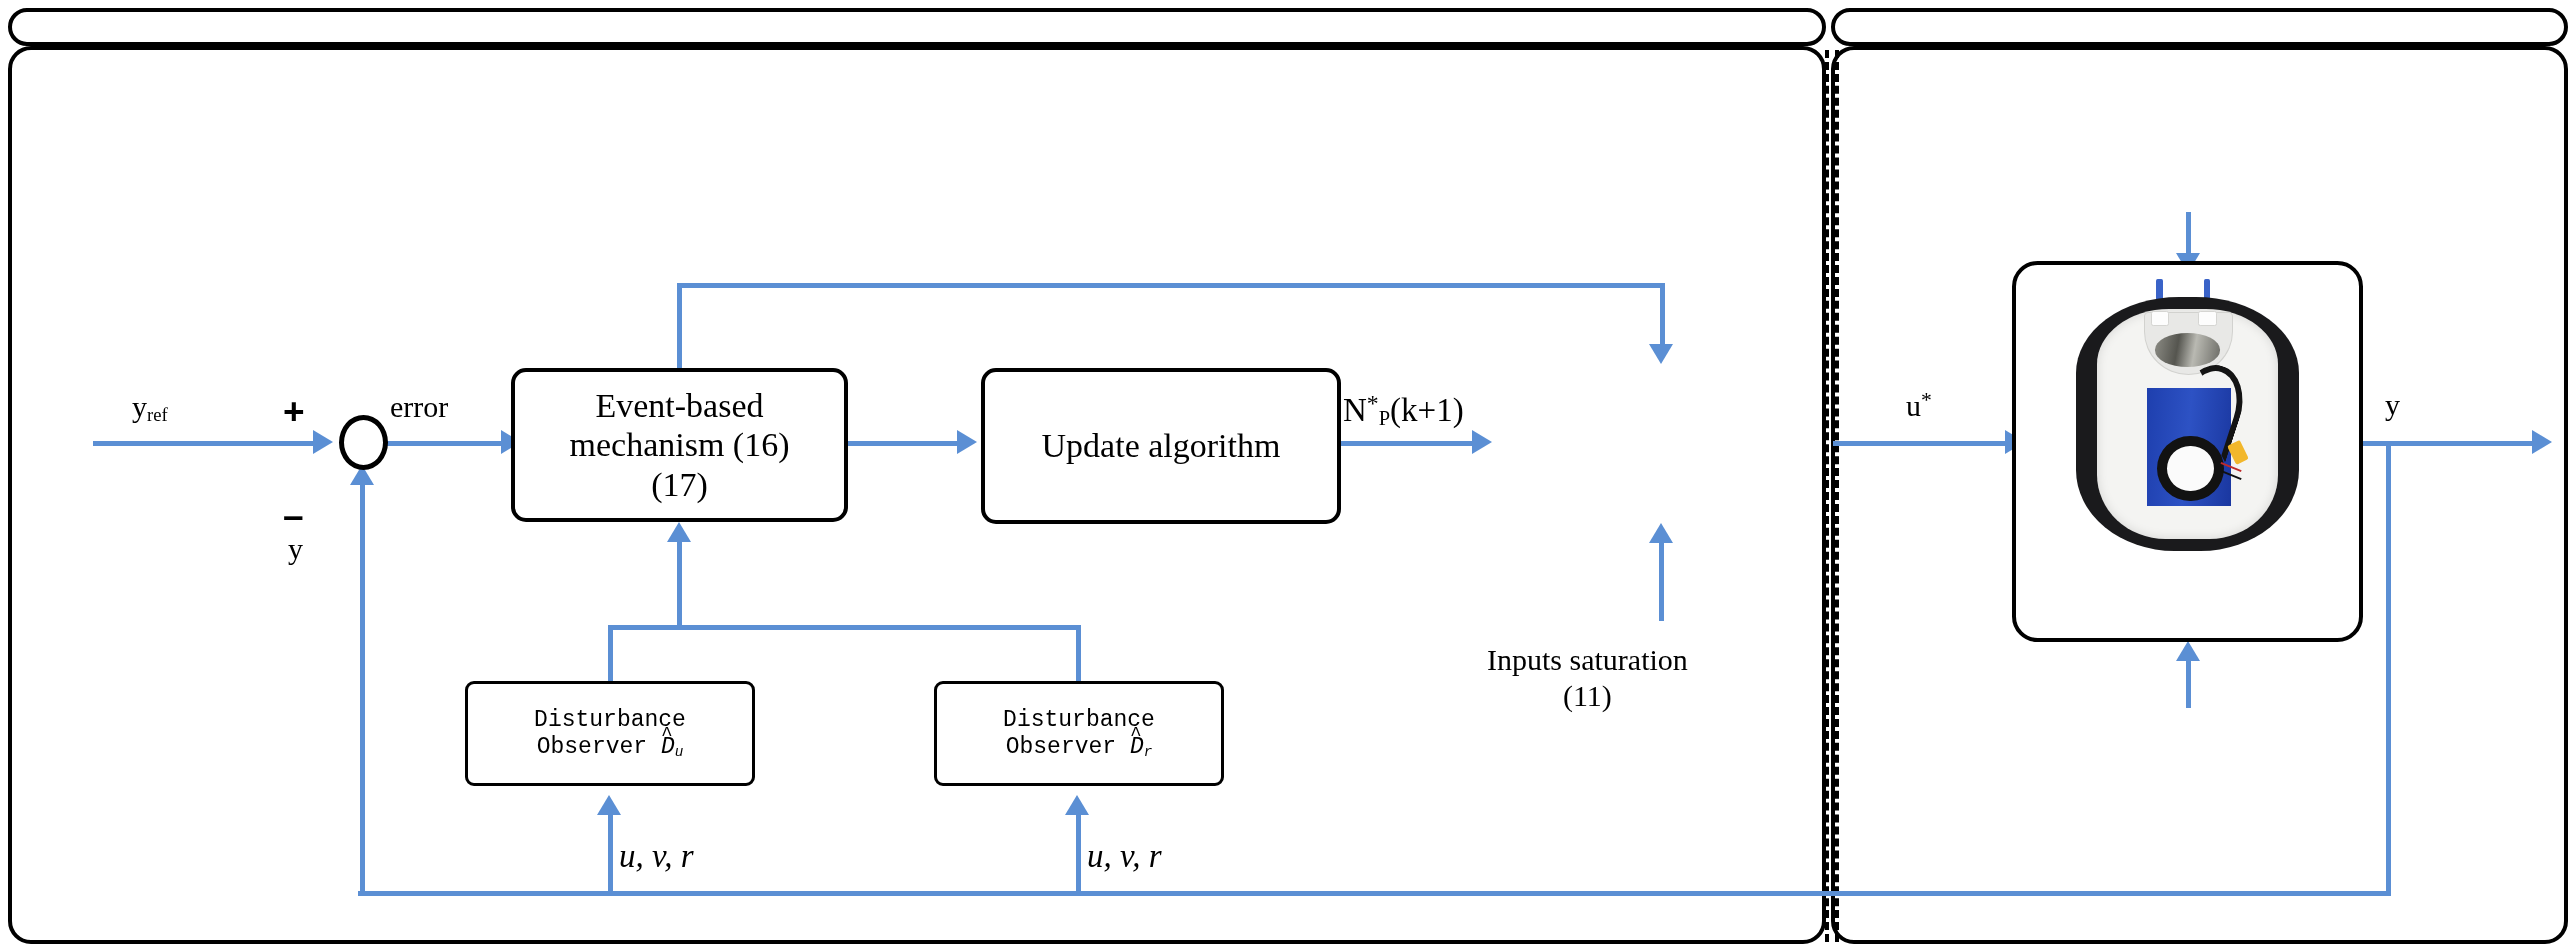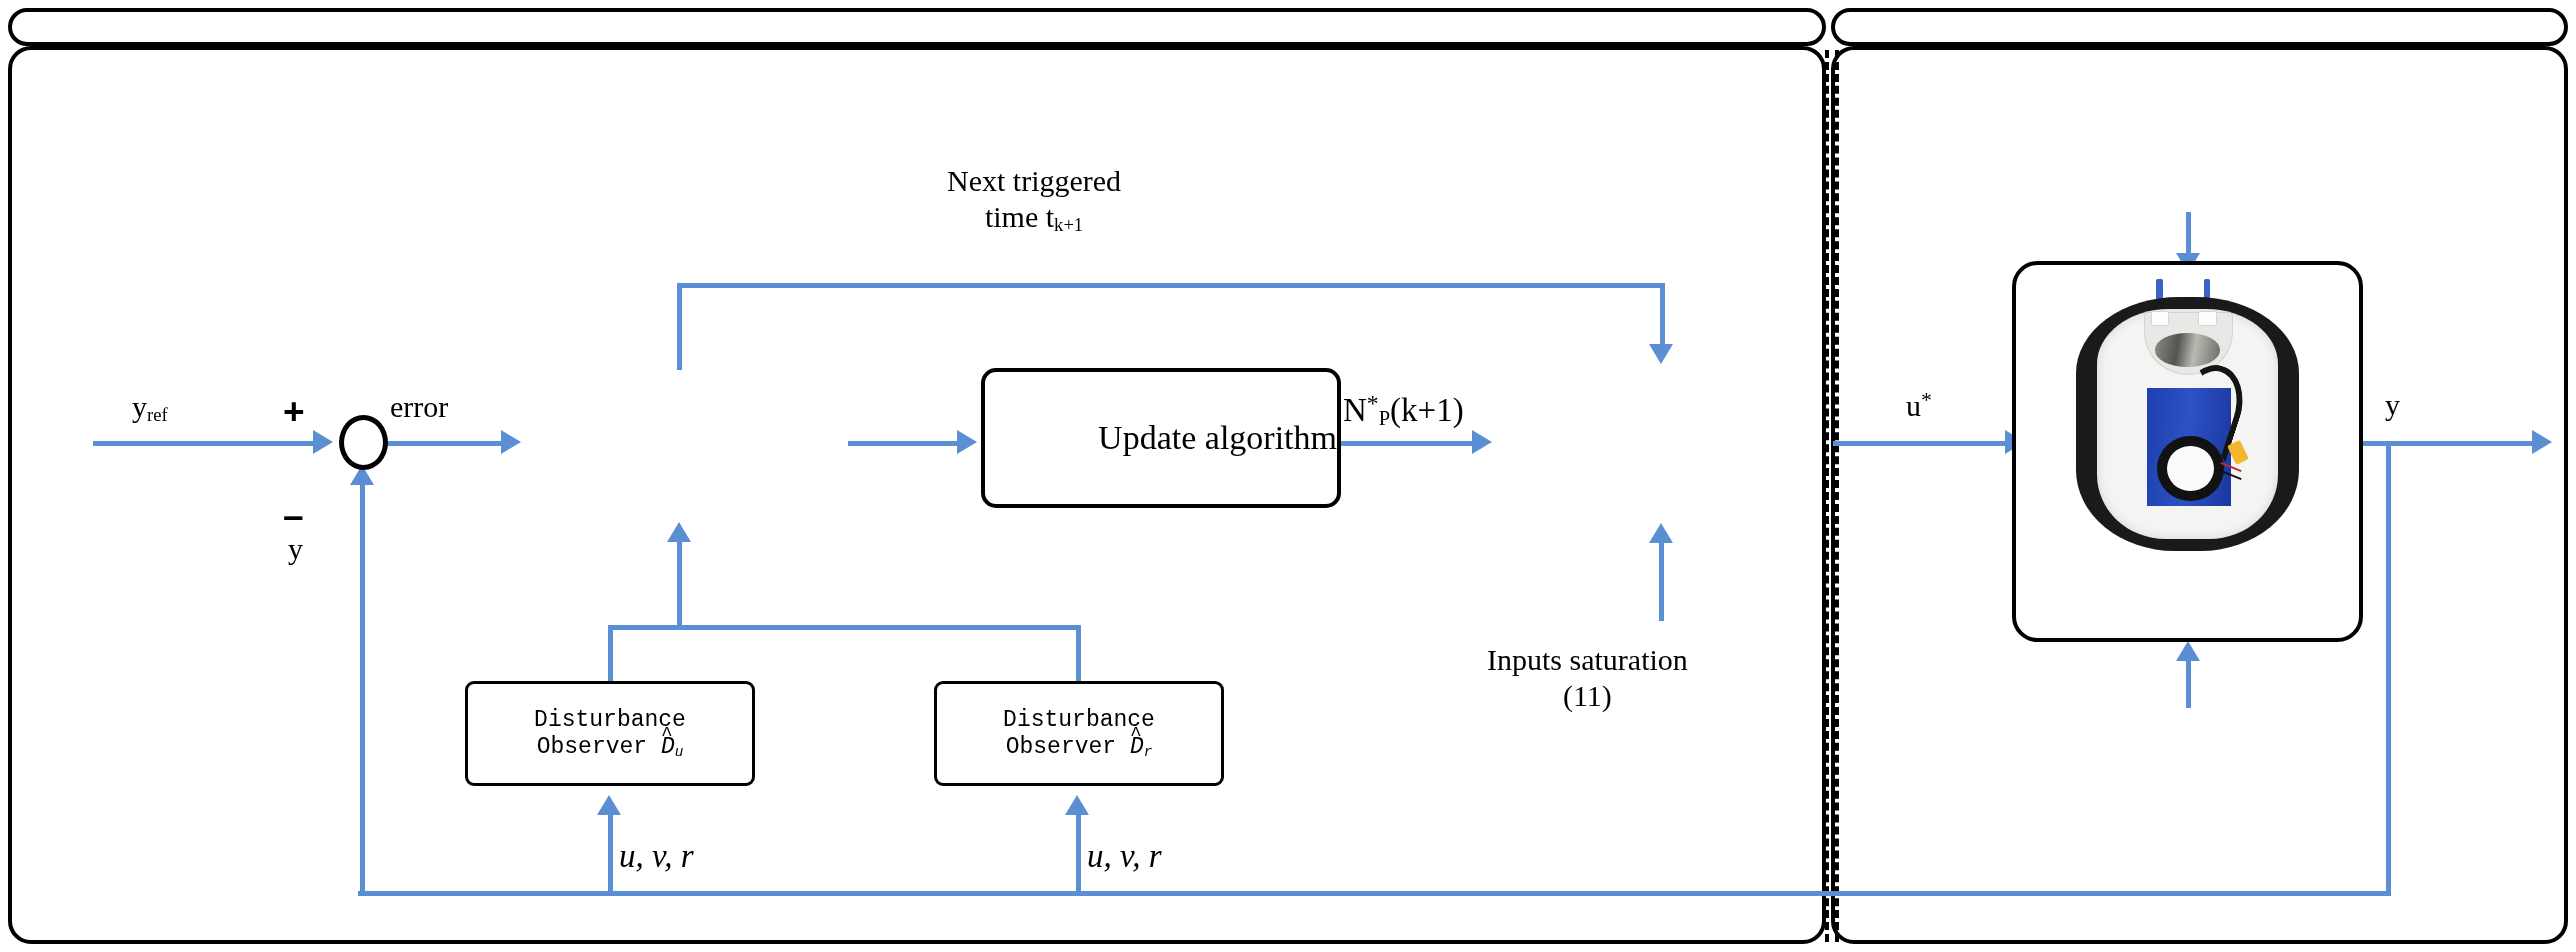--- a/index.html
+++ b/index.html
@@ -163,43 +163,46 @@
   <div class="arrow ar-r" style="left:501px;top:430px;"></div>
   <span class="lbl" style="left:390px;top:390px;">error</span>
 
   <div class="ln lnv" style="left:360px;top:482px;height:412px;"></div>
   <div class="arrow ar-u" style="left:350px;top:465px;"></div>
   <span class="lbl" style="left:288px;top:532px;">y</span>
 
   <div class="ln lnh" style="left:358px;top:891px;width:2033px;"></div>
   <div class="ln lnv" style="left:2386px;top:441px;height:452px;"></div>
 
+  <div class="blk big" style="left:511px;top:368px;width:337px;height:154px;">
+    <div>
+      <span>Event-based</span><br>
+      <span>mechanism (16)</span><br>
+      <span>(17)</span>
+    </div>
+  </div>
 
   <div class="ln lnh" style="left:848px;top:441px;width:116px;"></div>
   <div class="arrow ar-r" style="left:957px;top:430px;"></div>
 
-  <div class="blk big" style="left:981px;top:368px;width:360px;height:140px;justify-content:flex-end;">
+  <div class="blk big" style="left:981px;top:368px;width:360px;height:156px;">
     <div><span>Update algorithm</span></div>
   </div>
 
   <div class="ln lnh" style="left:1341px;top:441px;width:139px;"></div>
   <div class="arrow ar-r" style="left:1472px;top:430px;"></div>
   <span class="lbl sm" style="left:1343px;top:390px;">
     <span>N</span><sup>*</sup><sub>P</sub><span>(k+1)</span>
   </span>
 
 
   <div class="ln lnv" style="left:677px;top:283px;height:87px;"></div>
   <div class="ln lnh" style="left:677px;top:283px;width:988px;"></div>
   <div class="ln lnv" style="left:1660px;top:283px;height:65px;"></div>
   <div class="arrow ar-d" style="left:1649px;top:344px;"></div>
-  <div class="lbl ctr" style="left:947px;top:163px;">
-    <span>Next triggered</span><br>
-    <span>time t</span><sub>k+1</sub>
-  </div>
 
   <div class="ln lnv" style="left:1659px;top:540px;height:81px;"></div>
   <div class="arrow ar-u" style="left:1649px;top:523px;"></div>
   <div class="lbl ctr" style="left:1487px;top:642px;">
     <span>Inputs saturation</span><br>
     <span>(11)</span>
   </div>
 
   <div class="blk obs" style="left:465px;top:681px;width:290px;height:105px;">
     <div>

